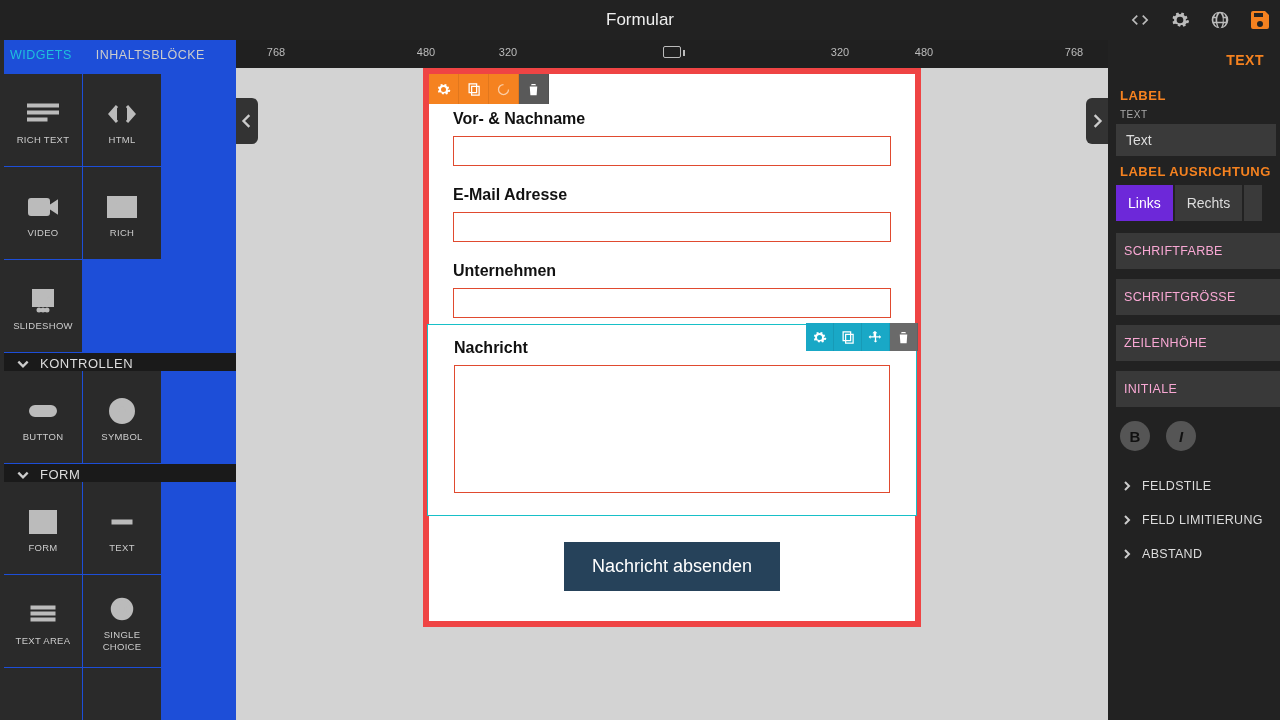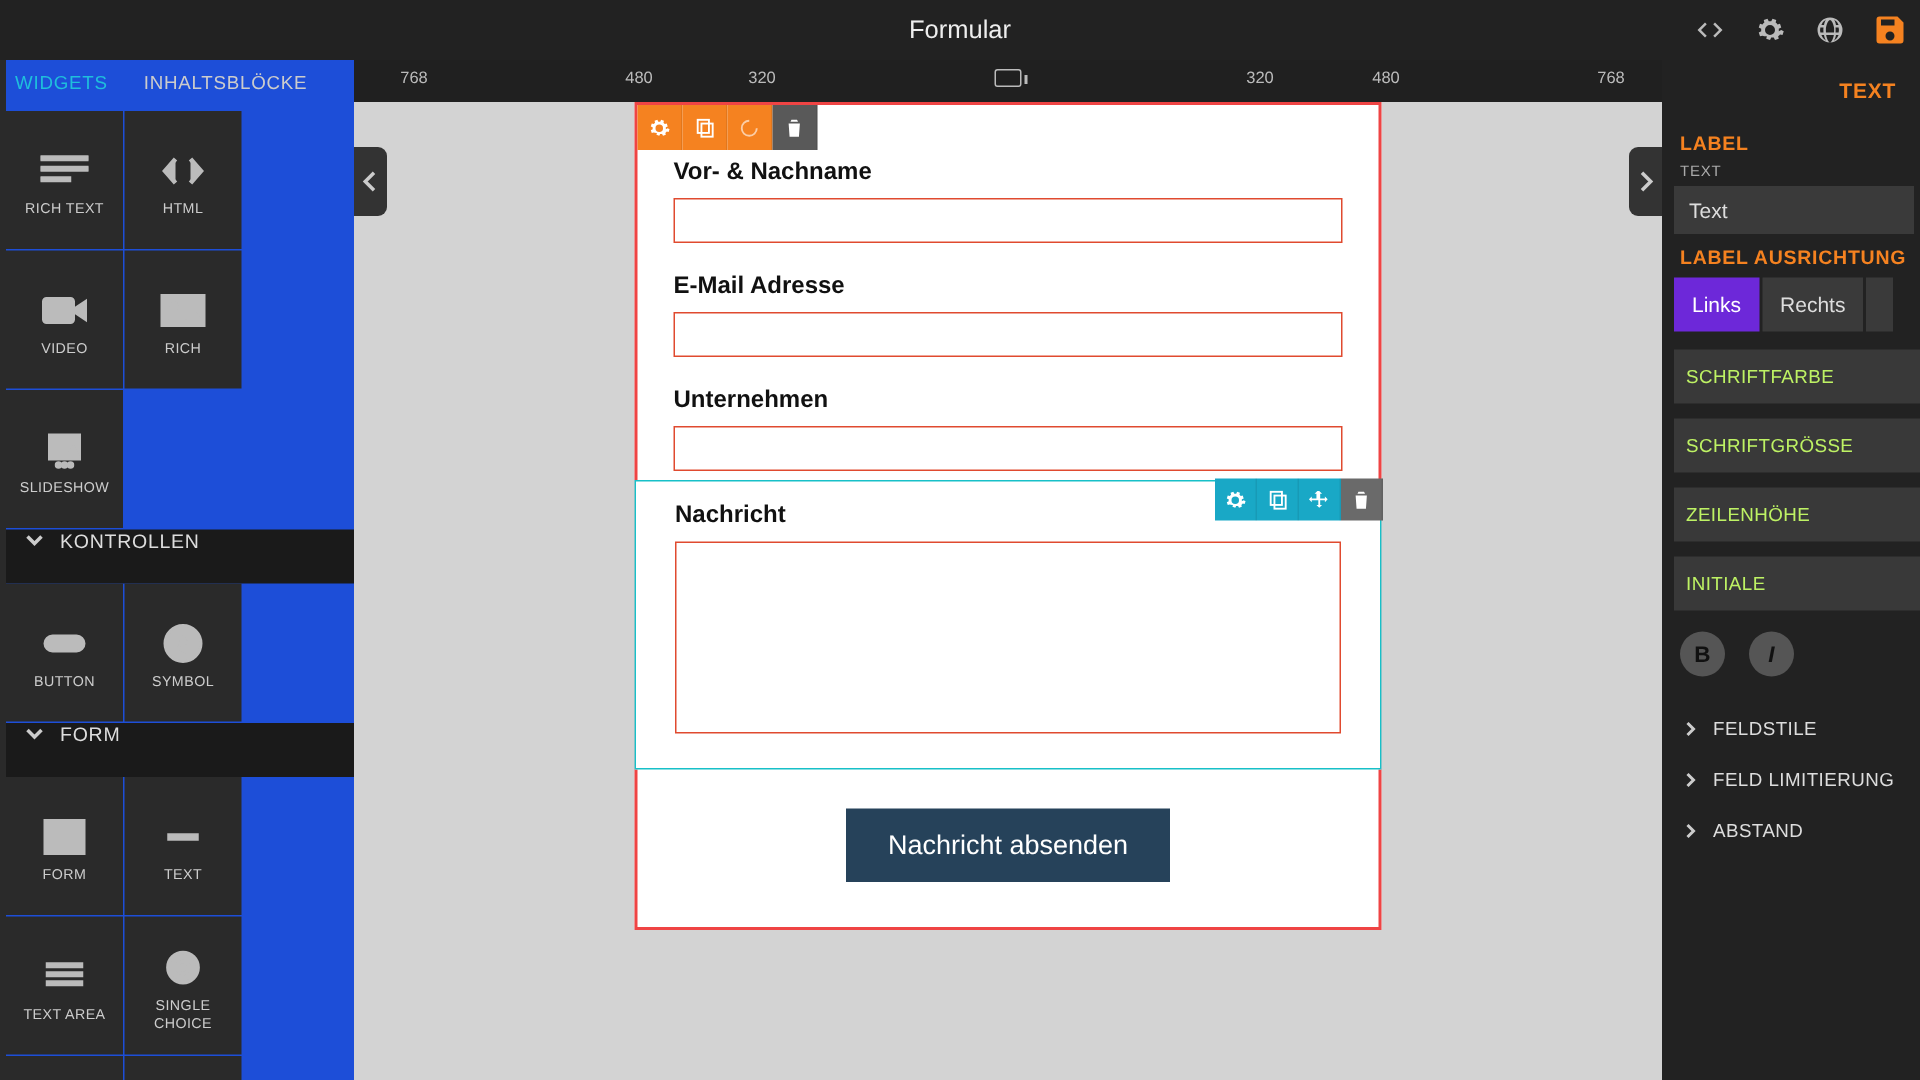--- a/index.html
+++ b/index.html
@@ -17,36 +17,36 @@
   .left { position:absolute; left:4px; top:40px; bottom:0; width:236px; background:#1d4ed8; overflow:hidden; }
   .left-tabs { display:flex; height:34px; }
   .left-tab { flex:0 0 auto; padding:8px 6px 8px 6px; font-size:12.5px; letter-spacing:0.5px; color:#ccc; cursor:pointer; }
   .left-tab.active { color:#1fbfdc; border-bottom:2px solid transparent; }
   .left-tab.sec { margin-left:12px; }
   .widget-grid { display:flex; flex-wrap:wrap; }
   .widget { width:78px; height:92px; border:0; display:flex; flex-direction:column; align-items:center; justify-content:center; background:#2a2a2a; margin:0 1px 1px 0; cursor:grab; }
   .widget .wicon { height:40px; display:flex; align-items:center; justify-content:center; }
   .widget .wicon svg { width:32px; height:32px; fill:#bbb; stroke:#bbb; }
   .widget .wlabel { font-size:9.5px; color:#ccc; text-align:center; line-height:12px; padding:0 4px; letter-spacing:0.3px; }
-  .section-head { display:flex; align-items:flex-start; height:36px; padding-left:12px; background:#1a1a1a; font-size:13px; letter-spacing:0.5px; color:#ddd; cursor:pointer; }
+  .section-head { display:flex; align-items:flex-end; height:18px; padding-left:12px; background:#1a1a1a; font-size:13px; letter-spacing:0.5px; color:#ddd; cursor:pointer; }
   .section-head .chev { width:14px; height:14px; margin-right:10px; }
 
   
   .canvas-area { position:absolute; left:236px; right:172px; top:40px; bottom:0; background:#d3d3d3; }
   .ruler { height:28px; background:#202020; position:relative; font-size:11px; color:#bbb; }
   .ruler .tick { position:absolute; top:6px; transform:translateX(-50%); }
   .ruler .dev { position:absolute; top:6px; left:50%; transform:translateX(-50%); width:18px; height:12px; border:1.5px solid #bbb; border-radius:2px; }
   .ruler .dev::after { content:''; position:absolute; right:-5px; top:3px; width:2px; height:6px; background:#bbb; }
   .nav-arrow { position:absolute; top:98px; width:22px; height:46px; background:#333; display:flex; align-items:center; justify-content:center; cursor:pointer; z-index:5; }
   .nav-arrow.left-ar { left:236px; border-radius:0 6px 6px 0; }
   .nav-arrow.right-ar { right:172px; border-radius:6px 0 0 6px; }
   .nav-arrow svg { width:14px; height:14px; fill:#ccc; }
 
   .form-canvas { position:absolute; left:50%; top:28px; transform:translateX(-50%); width:498px; background:#fff; }
-  .form-block { border:2px solid #ef4444; padding:24px 24px 4px 24px; position:relative; }
+  .form-block { border:6px solid #ef4444; padding:24px 24px 4px 24px; position:relative; }
   .block-toolbar { position:absolute; left:0; top:0; display:flex; height:30px; }
   .tb-btn { width:30px; height:30px; display:flex; align-items:center; justify-content:center; background:#f58220; cursor:pointer; border-right:1px solid rgba(0,0,0,.08);}
   .tb-btn.gray { background:#595959; }
   .tb-btn svg { width:15px; height:15px; fill:#fff; }
   .tb-btn.spin svg { animation:none; opacity:.6 }
 
   .ffield { margin-bottom:20px; }
   .ffield label { display:block; font-weight:bold; color:#111; font-size:16px; margin-bottom:8px; }
   .ffield input, .ffield textarea { width:100%; border:1.5px solid #e04a2f; background:#fff; height:30px; padding:4px 8px; font-size:14px; }
   .ffield textarea { height:128px; resize:none; }
@@ -64,21 +64,21 @@
   .right-tab { height:40px; display:flex; align-items:center; justify-content:flex-end; padding-right:16px; }
   .right-tab span { color:#f58220; font-size:14px; font-weight:bold; letter-spacing:0.5px; }
   .rp-body { padding:0 0 0 8px; }
   .rp-head { color:#f58220; font-size:13px; font-weight:bold; letter-spacing:0.5px; margin:8px 0 6px 4px; }
   .rp-sub { color:#aaa; font-size:10px; margin:6px 0 4px 4px; letter-spacing:0.5px; }
   .rp-input { background:#3a3a3a; border:none; width:160px; height:32px; color:#ddd; padding:0 10px; font-size:14px; }
   .seg { display:flex; margin:6px 0 12px 0; }
   .seg .seg-btn { height:36px; padding:0 12px; background:#3a3a3a; color:#ddd; font-size:14px; display:flex; align-items:center; cursor:pointer; }
   .seg .seg-btn.active { background:#6d28d9; color:#fff; }
   .seg .seg-btn + .seg-btn { margin-left:2px; }
-  .rp-row { background:#393939; height:36px; display:flex; align-items:center; padding-left:8px; font-size:12.5px; color:#bef264; margin:10px 0 0 0; width:164px; letter-spacing:0.3px; cursor:pointer; }
+  .rp-row { background:#393939; height:36px; display:flex; align-items:center; padding-left:8px; font-size:12.5px; color:#f9a8d4; margin:10px 0 0 0; width:164px; letter-spacing:0.3px; cursor:pointer; }
   .rp-bi { display:flex; gap:16px; margin:14px 0 18px 4px; }
   .circ { width:30px; height:30px; border-radius:50%; background:#555; color:#111; font-weight:bold; font-size:15px; display:flex; align-items:center; justify-content:center; cursor:pointer; }
   .circ.italic { font-style:italic; }
   .acc { display:flex; align-items:center; height:34px; padding-left:6px; font-size:12.5px; color:#ddd; letter-spacing:0.3px; cursor:pointer; }
   .acc .chev { width:10px; height:10px; margin-right:10px; }
 </style>
 </head>
 <body>
 
 <div class="topbar">

